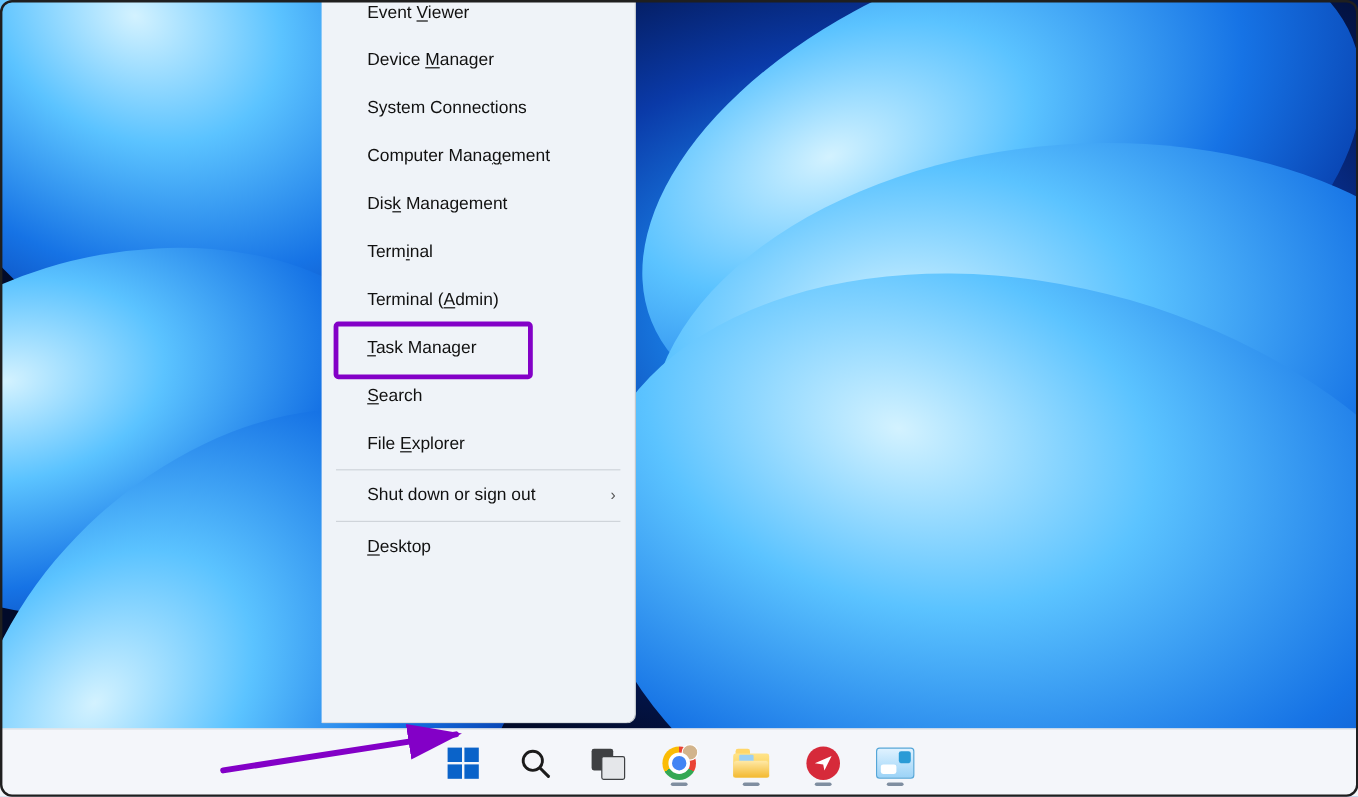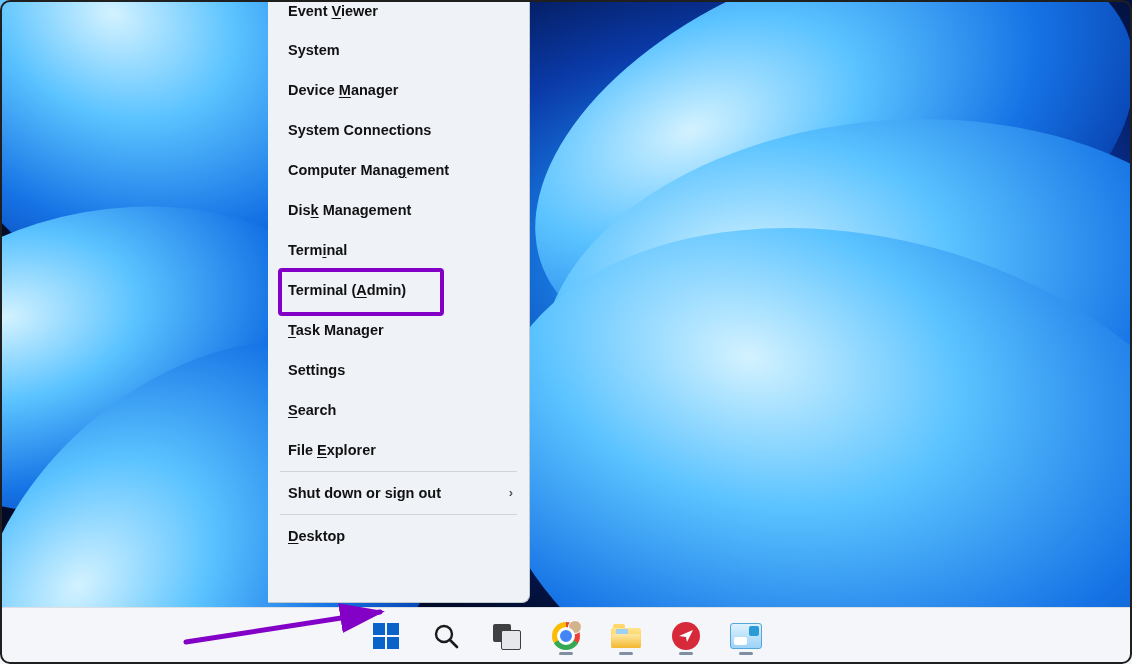--- a/index.html
+++ b/index.html
@@ -10,21 +10,21 @@
   .pet{position:absolute;border-radius:50%/50%;background:radial-gradient(ellipse at 30% 30%,#d3f2ff 0%,#5bc3ff 28%,#1673e5 58%,#063aa8 85%);}
   .p1{width:630px;height:360px;left:520px;top:-30px;transform:rotate(-22deg);}
   .p2{width:720px;height:460px;left:540px;top:120px;transform:rotate(-4deg);}
   .p3{width:780px;height:520px;left:480px;top:240px;transform:rotate(16deg);}
   .p4{width:460px;height:360px;left:-70px;top:-60px;transform:rotate(28deg);}
   .p5{width:480px;height:300px;left:-130px;top:210px;transform:rotate(-10deg);}
   .p6{width:540px;height:380px;left:-60px;top:380px;transform:rotate(-42deg);}
   .frame{position:absolute;inset:0;border:2px solid #1f1f1f;border-radius:10px;pointer-events:none;}
   
   .menu{position:absolute;left:268px;top:0;width:261px;height:602px;background:#eff3f8;border-right:1px solid #c3c8cd;border-bottom:1px solid #c3c8cd;border-bottom-right-radius:8px;display:flex;flex-direction:column;padding-top:0;}
-  .mi{height:40px;line-height:40px;padding-left:20px;font-size:14.5px;color:#111;cursor:default;position:relative;font-weight:bold;}
+  .mi{height:40px;line-height:40px;padding-left:38px;font-size:14.5px;color:#111;cursor:default;position:relative;}
   .mi.first{height:30px;line-height:22px;}
   .mi .arw{position:absolute;right:16px;top:50%;transform:translateY(-50%);color:#555;font-size:13px;}
   .sep{height:1px;background:#cfd4da;margin:1px 12px;}
   .hl{position:absolute;left:278px;top:268px;width:158px;height:40px;border:4px solid #8300c7;border-radius:4px;pointer-events:none;}
   .u{text-decoration:underline;text-decoration-thickness:1px;text-underline-offset:2px;}
   
   .tb{position:absolute;left:0;bottom:0;right:0;height:56px;background:#f4f6fa;border-top:1px solid #dcdfe4;display:flex;align-items:center;justify-content:center;gap:18px;}
   .tbi{width:42px;height:42px;border-radius:4px;display:flex;align-items:center;justify-content:center;position:relative;}
   .tbi.act::after{content:"";position:absolute;bottom:2px;left:50%;transform:translateX(-50%);width:14px;height:3px;background:#7f8ea0;border-radius:2px;}
   
@@ -64,29 +64,27 @@
   <div class="pet p4"></div>
     <div class="pet p5"></div>
     <div class="pet p6"></div>
   <div class="pet p1"></div>
     <div class="pet p2"></div>
     <div class="pet p3"></div>
 </div>
 
 <div class="menu" id="menu">
     <div class="mi first">Event <span class="u">V</span>iewer</div>
-    <div class="mi">System</div>
     <div class="mi">Device <span class="u">M</span>anager</div>
     <div class="mi">System Connections</div>
     <div class="mi">Computer Mana<span class="u">g</span>ement</div>
     <div class="mi">Dis<span class="u">k</span> Management</div>
     <div class="mi">Term<span class="u">i</span>nal</div>
     <div class="mi">Terminal (<span class="u">A</span>dmin)</div>
     <div class="mi"><span class="u">T</span>ask Manager</div>
-    <div class="mi">Settings</div>
     <div class="mi"><span class="u">S</span>earch</div>
     <div class="mi">File <span class="u">E</span>xplorer</div>
     <div class="sep"></div>
     <div class="mi">Shut down or sign out<span class="arw">›</span></div>
     <div class="sep"></div>
     <div class="mi"><span class="u">D</span>esktop</div>
   </div>
 <div class="hl" id="hlbox"></div>
 
 <div class="tb">

